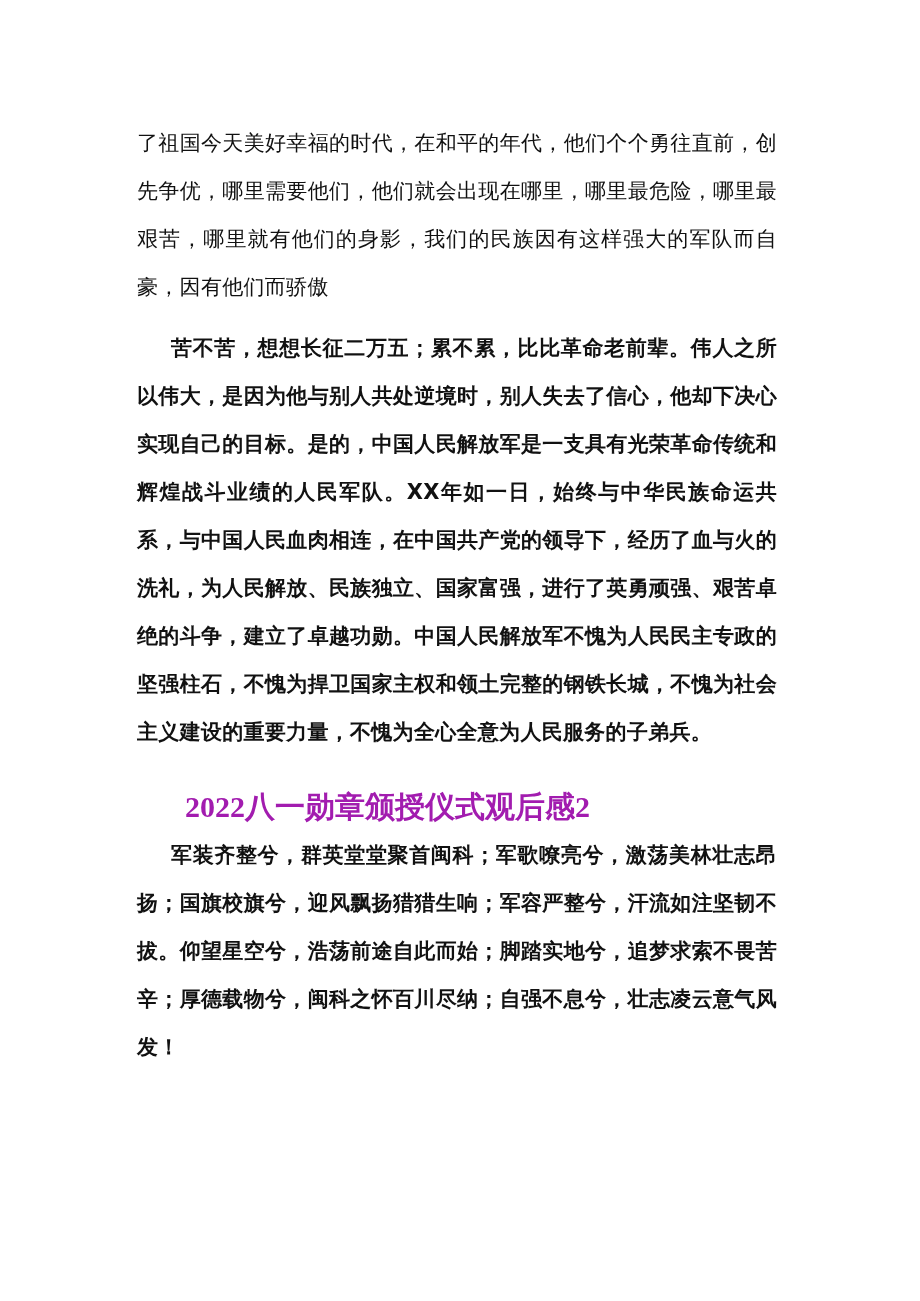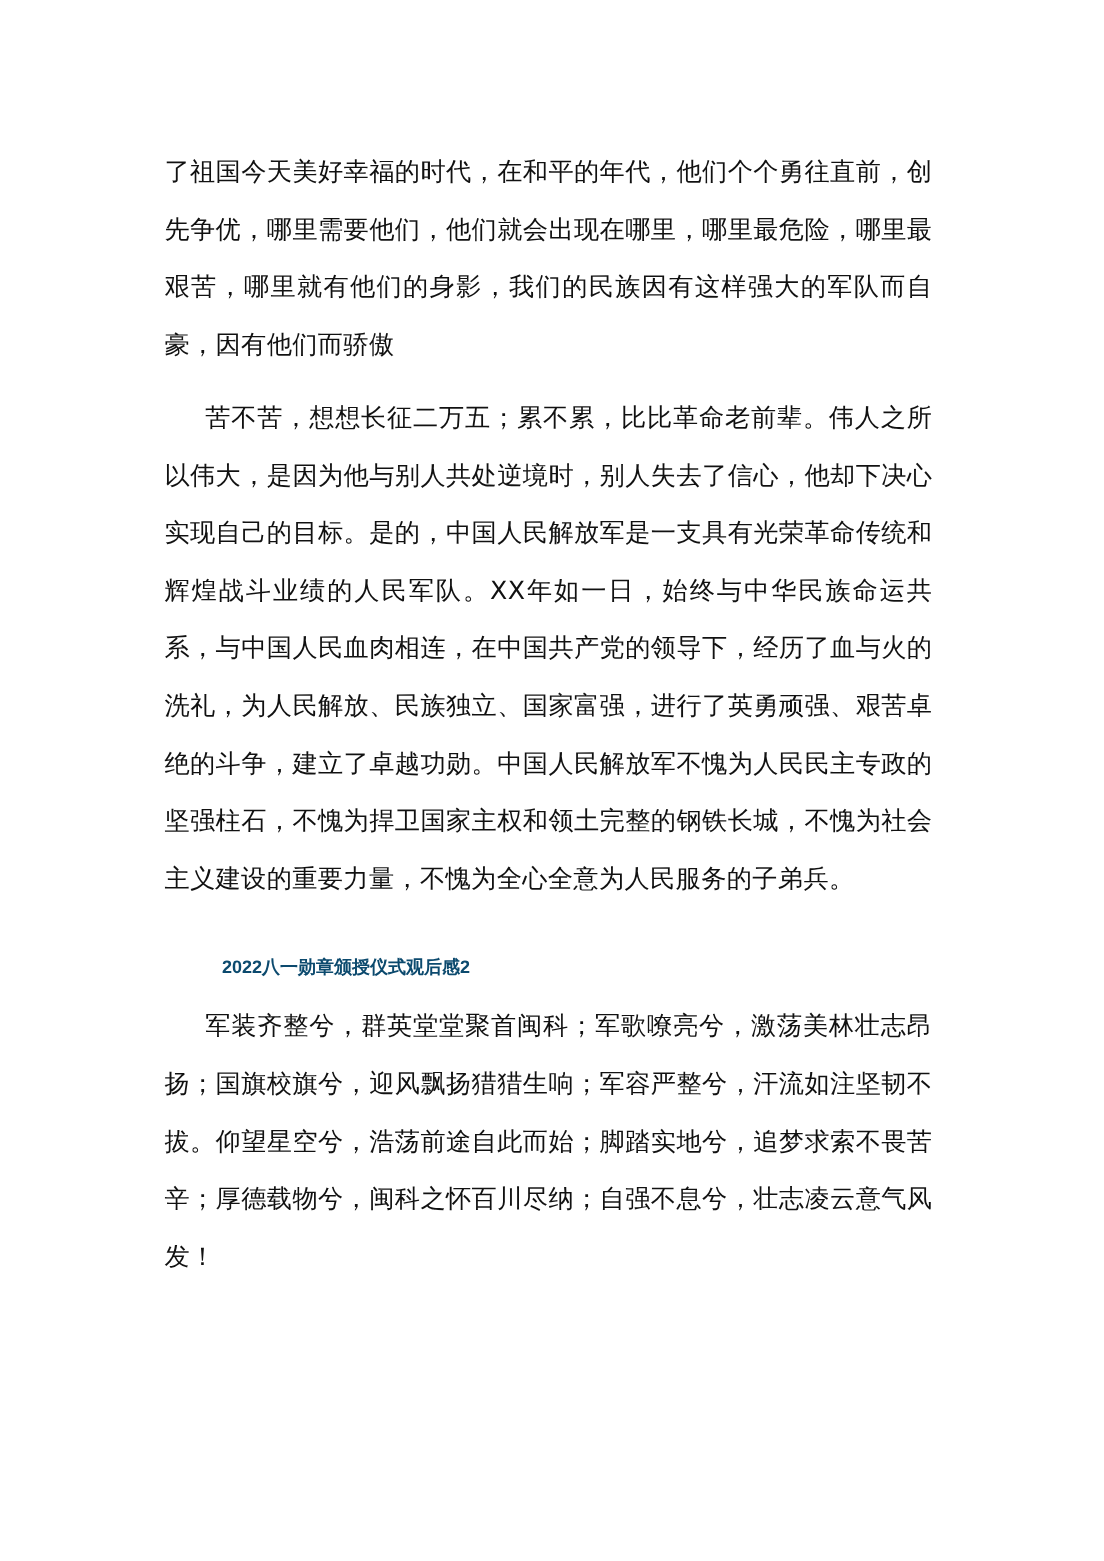--- a/index.html
+++ b/index.html
@@ -1,24 +1,24 @@
 <!DOCTYPE html>
 <html><head>
 <meta charset="utf-8">
 <style>
   html, body { margin: 0; padding: 0; background: #ffffff; }
   body { width: 920px; height: 1301px; position: relative; overflow: hidden;
          font-family: "DejaVu Sans", "Liberation Sans", sans-serif; color: #111; }
   .page { position: absolute; left: 137px; top: 119px; width: 640px; }
   .para { margin: 0; font-size: 21px; line-height: 48px; letter-spacing: 0.3px;
           text-align: justify; text-align-last: left; }
-  .para.indent { text-indent: 34px; }
+  .para.indent { text-indent: 34px; font-weight: bold; }
   .gap { height: 13px; }
-  .heading { margin: 0; font-size: 15px; line-height: 48px; color: #0c4a6e;
-             padding-left: 48px; font-family: Liberation Sans, sans-serif; }
+  .heading { margin: 0; font-size: 30px; line-height: 48px; color: #a21caf;
+             padding-left: 48px; font-family: Liberation Serif, serif; }
   .gap-h { height: 14px; }
 </style>
 </head>
 <body>
 
 <div class="page">
   <p class="para">了祖国今天美好幸福的时代，在和平的年代，他们个个勇往直前，创先争优，哪里需要他们，他们就会出现在哪里，哪里最危险，哪里最艰苦，哪里就有他们的身影，我们的民族因有这样强大的军队而自豪，因有他们而骄傲</p>
   <div class="gap"></div>
   <p class="para indent">苦不苦，想想长征二万五；累不累，比比革命老前辈。伟人之所以伟大，是因为他与别人共处逆境时，别人失去了信心，他却下决心实现自己的目标。是的，中国人民解放军是一支具有光荣革命传统和辉煌战斗业绩的人民军队。XX年如一日，始终与中华民族命运共系，与中国人民血肉相连，在中国共产党的领导下，经历了血与火的洗礼，为人民解放、民族独立、国家富强，进行了英勇顽强、艰苦卓绝的斗争，建立了卓越功勋。中国人民解放军不愧为人民民主专政的坚强柱石，不愧为捍卫国家主权和领土完整的钢铁长城，不愧为社会主义建设的重要力量，不愧为全心全意为人民服务的子弟兵。</p>
   <div class="gap"></div>

